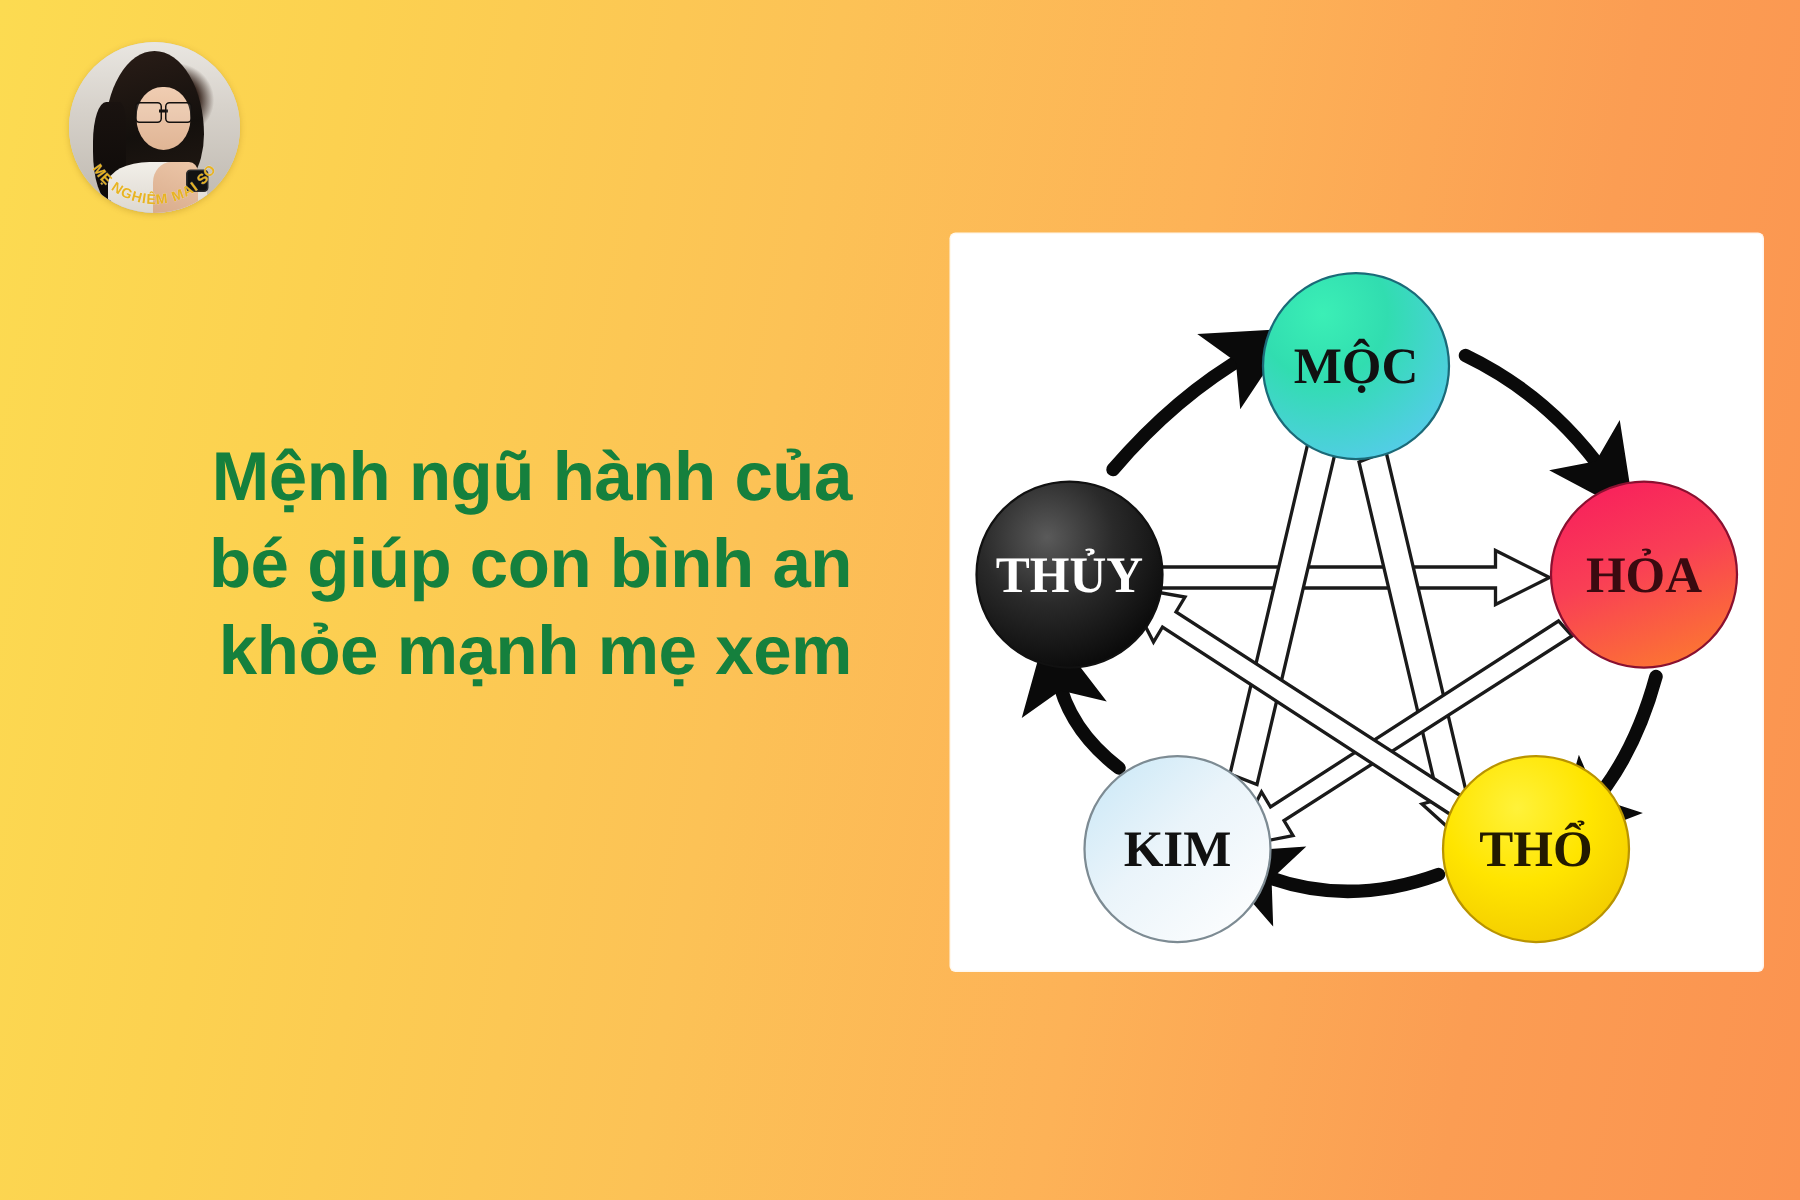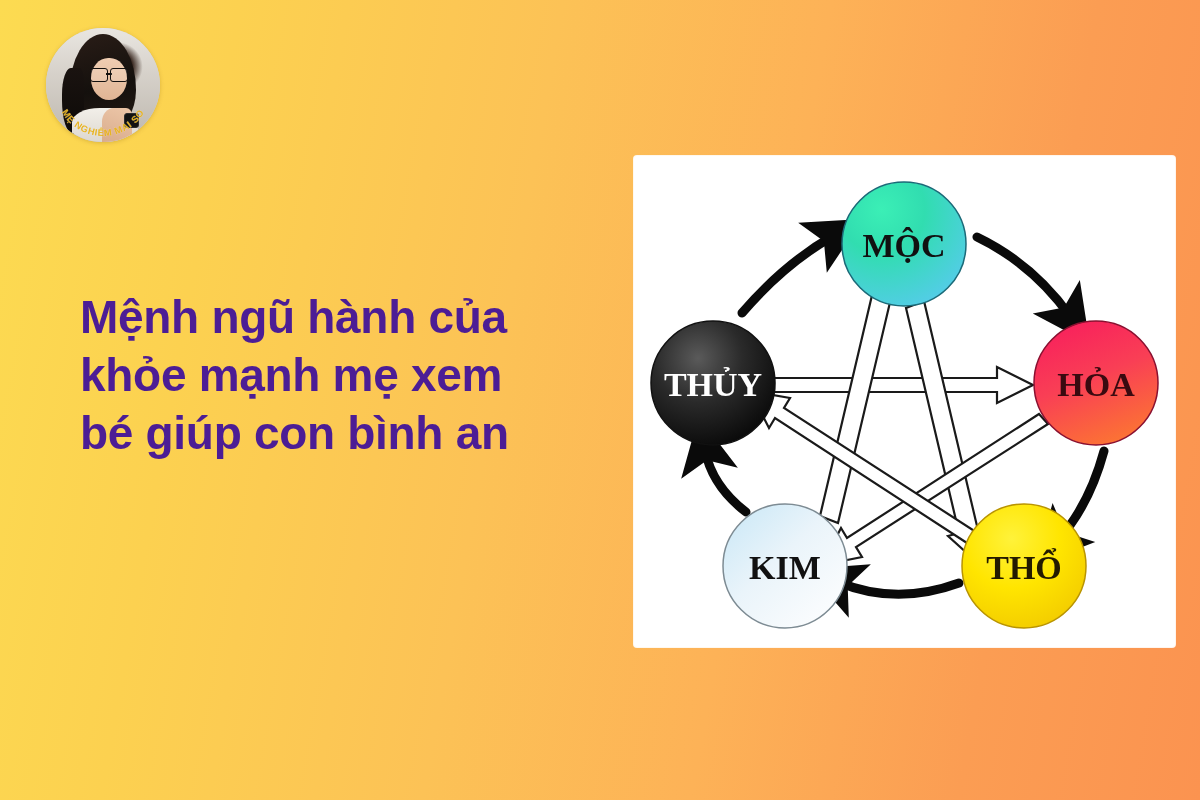--- a/index.html
+++ b/index.html
@@ -71,23 +71,24 @@
   }
   #avatar .wm svg{width:100%;height:100%;display:block}
   #avatar .wm text{
     fill:#E8B422;font-family:"Liberation Sans",sans-serif;
     font-weight:700;font-size:9.4px;letter-spacing:.6px;
     paint-order:stroke;stroke:rgba(255,255,255,.35);stroke-width:.4px;
   }
 
   
   #headline{
-    position:absolute;left:80px;top:258px;width:500px;
-    font-size:46px;line-height:1.26;font-weight:700;color:#4c1d95;
+    position:absolute;left:68px;top:258px;width:500px;
+    font-size:46px;line-height:1.26;font-weight:700;color:#15803d;
     letter-spacing:-.3px;
+    text-align:right;
   }
   #headline .ln{display:block;white-space:nowrap;}
 
   
   #panel{
     position:absolute;left:634px;top:156px;width:541px;height:491px;
     background:#ffffff;border-radius:3px;
     box-shadow:0 0 0 1px rgba(255,255,255,.9);
   }
   #panel svg{display:block;width:100%;height:100%}
@@ -126,22 +127,22 @@
       </defs>
       <text>
         <textPath href="#wmArc" startOffset="50%" text-anchor="middle">MẸ NGHIÊM MAI SO</textPath>
       </text>
     </svg>
   </div>
 </div>
 
 <h1 id="headline">
   <span class="ln">Mệnh ngũ hành của</span>
+  <span class="ln">bé giúp con bình an</span>
   <span class="ln">khỏe mạnh mẹ xem</span>
-  <span class="ln">bé giúp con bình an</span>
 </h1>
 
 <div id="panel">
   <svg viewBox="0 0 541 491" xmlns="http://www.w3.org/2000/svg">
     <defs>
       <radialGradient id="gMoc" cx="32%" cy="22%" r="92%">
         <stop offset="0%" stop-color="#3BEFB6"></stop>
         <stop offset="38%" stop-color="#31DDB0"></stop>
         <stop offset="100%" stop-color="#59CAF0"></stop>
       </radialGradient>

